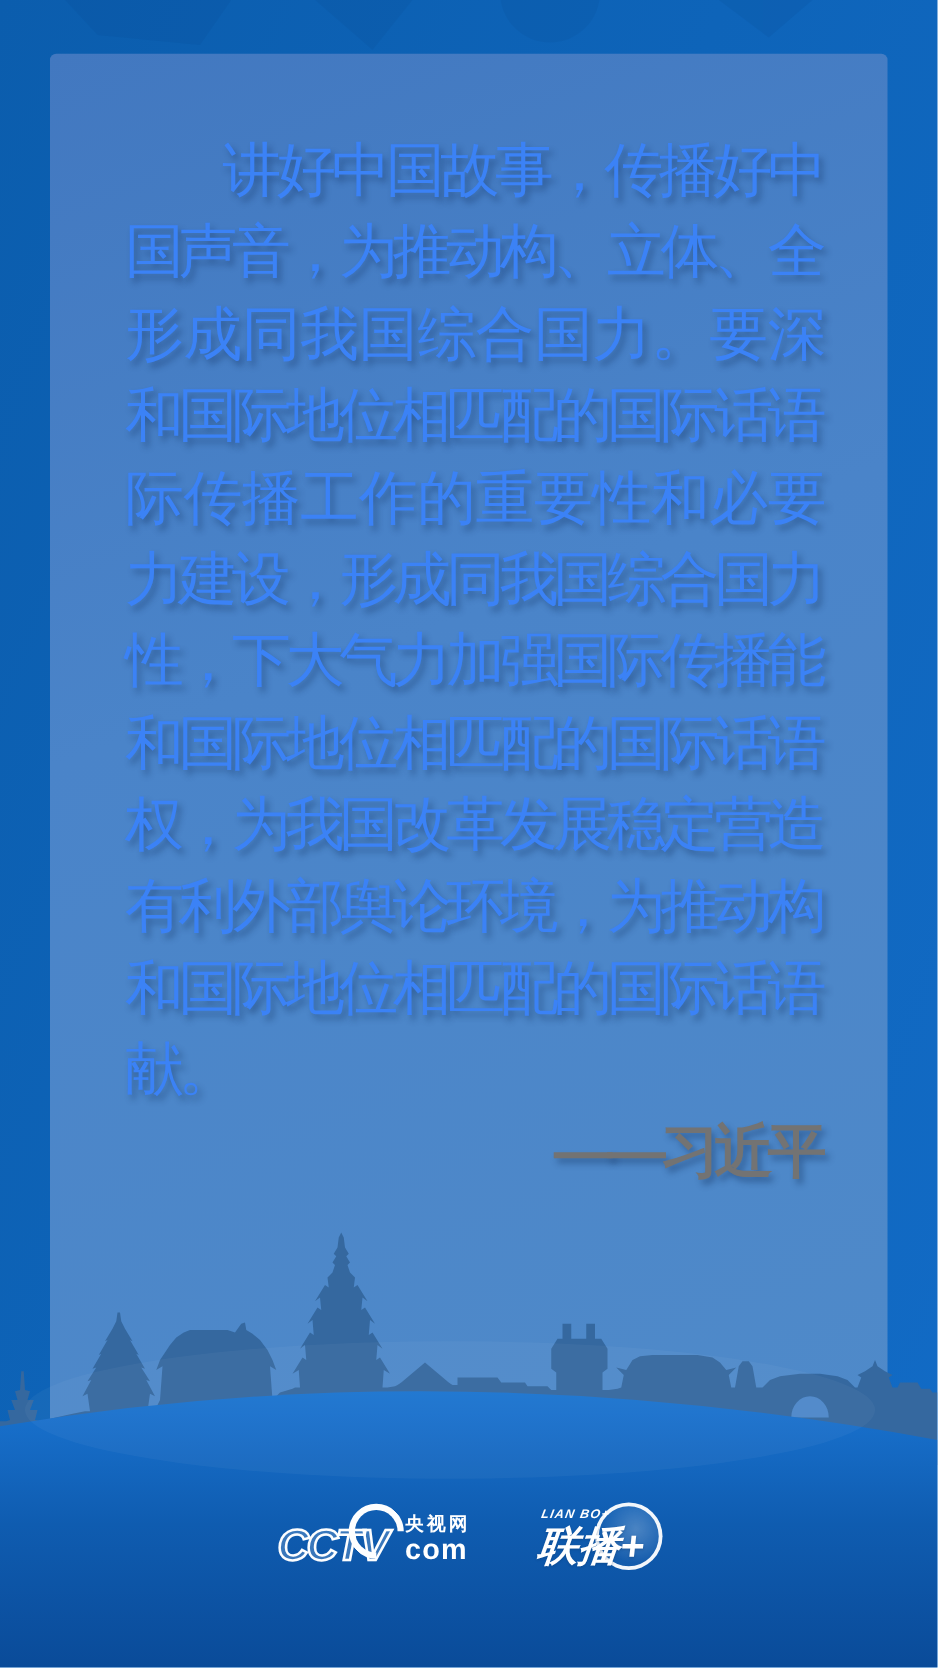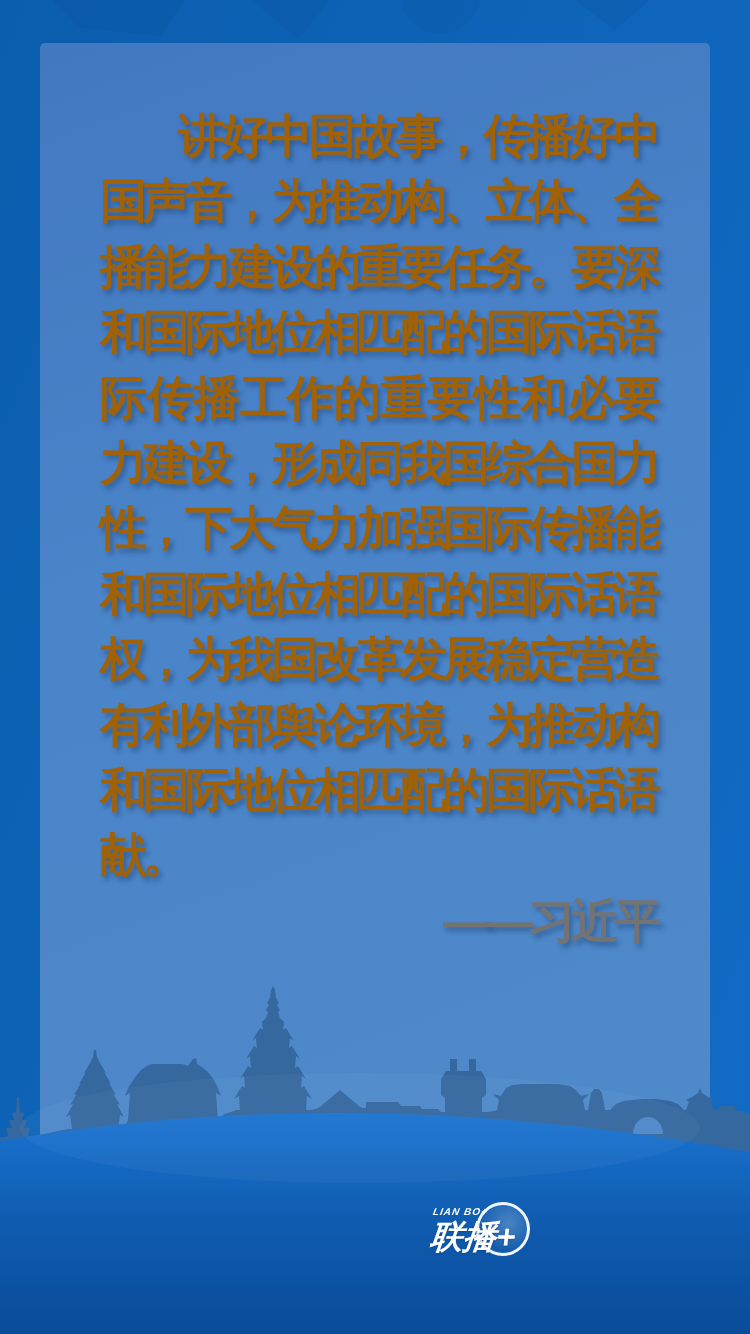--- a/index.html
+++ b/index.html
@@ -14,21 +14,21 @@
   .card {
     position:absolute; left:40px; top:43px; width:670px; height:1117px;
     border-radius:5px;
     background: linear-gradient(160deg, #4278c0 0%, #4a84c9 42%, #4f8ac9 100%);
   }
 
   
   .quote { position:absolute; left:100px; top:103px; width:557px; }
   .ql {
     height:65.4px; line-height:65.4px;
-    font-size:47px; font-weight:700; color:#a16207;
+    font-size:47px; font-weight:400; color:#3b82f6;
     letter-spacing:-4.2px;
     text-align:justify; text-align-last:justify;
     text-shadow:3px 4px 5px rgba(15,45,90,0.40);
     white-space:normal; overflow:visible;
   }
   .ql.first { text-indent:78px; }
   .ql.lastline { text-align-last:left; }
   .attr {
     height:65.4px; line-height:65.4px;
     font-size:47px; font-weight:900; color:#737373;
@@ -77,21 +77,21 @@
 </head>
 <body>
 
 <div class="stage">
 
   <div class="card"></div>
 
   <div class="quote">
     <div class="ql first">讲好中国故事，传播好中</div>
     <div class="ql">国声音，为推动构、立体、全</div>
-    <div class="ql">播能力建设的重要任务。要深</div>
+    <div class="ql">形成同我国综合国力。要深</div>
     <div class="ql">和国际地位相匹配的国际话语</div>
     <div class="ql">际传播工作的重要性和必要</div>
     <div class="ql">力建设，形成同我国综合国力</div>
     <div class="ql">性，下大气力加强国际传播能</div>
     <div class="ql">和国际地位相匹配的国际话语</div>
     <div class="ql">权，为我国改革发展稳定营造</div>
     <div class="ql">有利外部舆论环境，为推动构</div>
     <div class="ql">和国际地位相匹配的国际话语</div>
     <div class="ql lastline">献。</div>
     <div class="attr">——习近平</div>
@@ -146,20 +146,28 @@
       L686,1110 L689,1102 L686,1100 L692,1097 L698,1093 L700,1088 L702,1093 L708,1097 L714,1100 L711,1102 L714,1110
       L718,1110 L720,1106 L734,1106 L737,1111 L744,1111 L746,1114 L750,1114
       L750,1172 Z"></path>
 
     <path fill="#4c87c9" d="M633,1134 A15,17 0 0 1 663,1134 Z"></path>
 
     <path fill="url(#hillGrad)" d="M0,1141 Q360,1080 750,1152 L750,1334 L0,1334 Z"></path>
     <ellipse cx="360" cy="1128" rx="340" ry="55" fill="#ffffff" opacity="0.04"></ellipse>
   </svg>
 
+  <div class="cctv">
+    <div class="cctv-ring"></div>
+    <div class="cctv-letters">CCTV</div>
+    <div class="cctv-right">
+      <div class="cctv-cn">央视网</div>
+      <div class="cctv-com">com</div>
+    </div>
+  </div>
 
   <div class="lianbo">
     <div class="lb-ring"></div>
     <div class="lb-tag">LIAN BO+</div>
     <div class="lb-name">联播+</div>
   </div>
 
 </div>
 
 </body></html>

